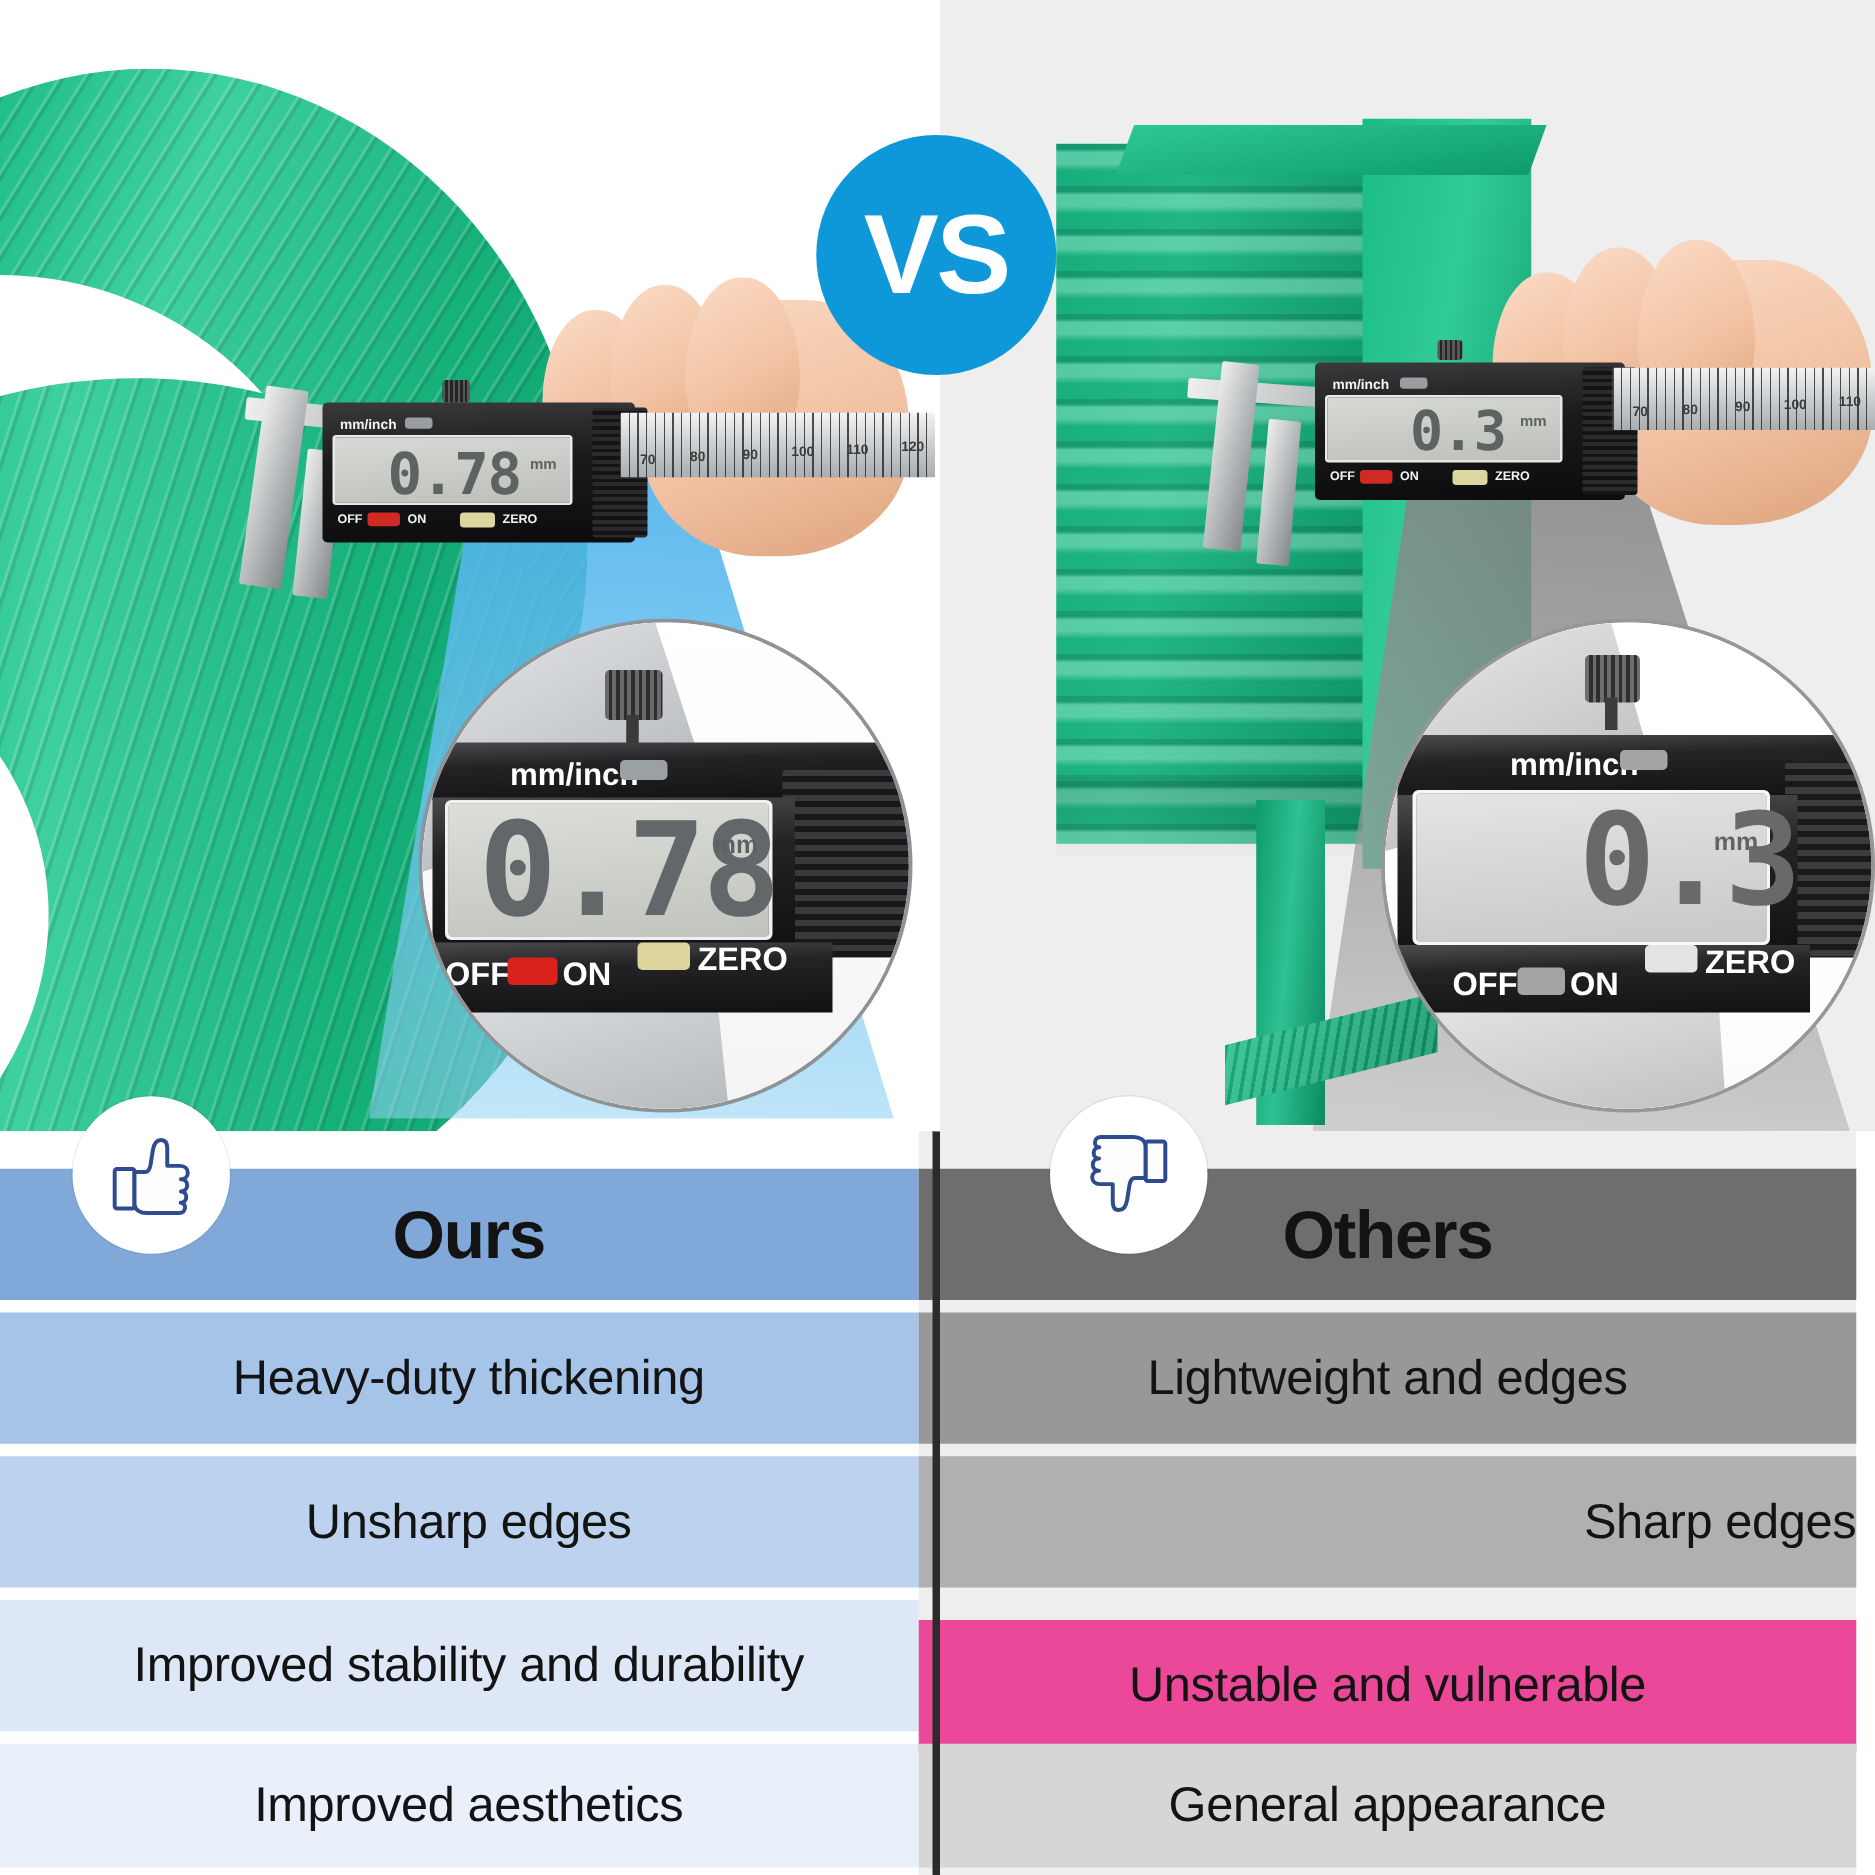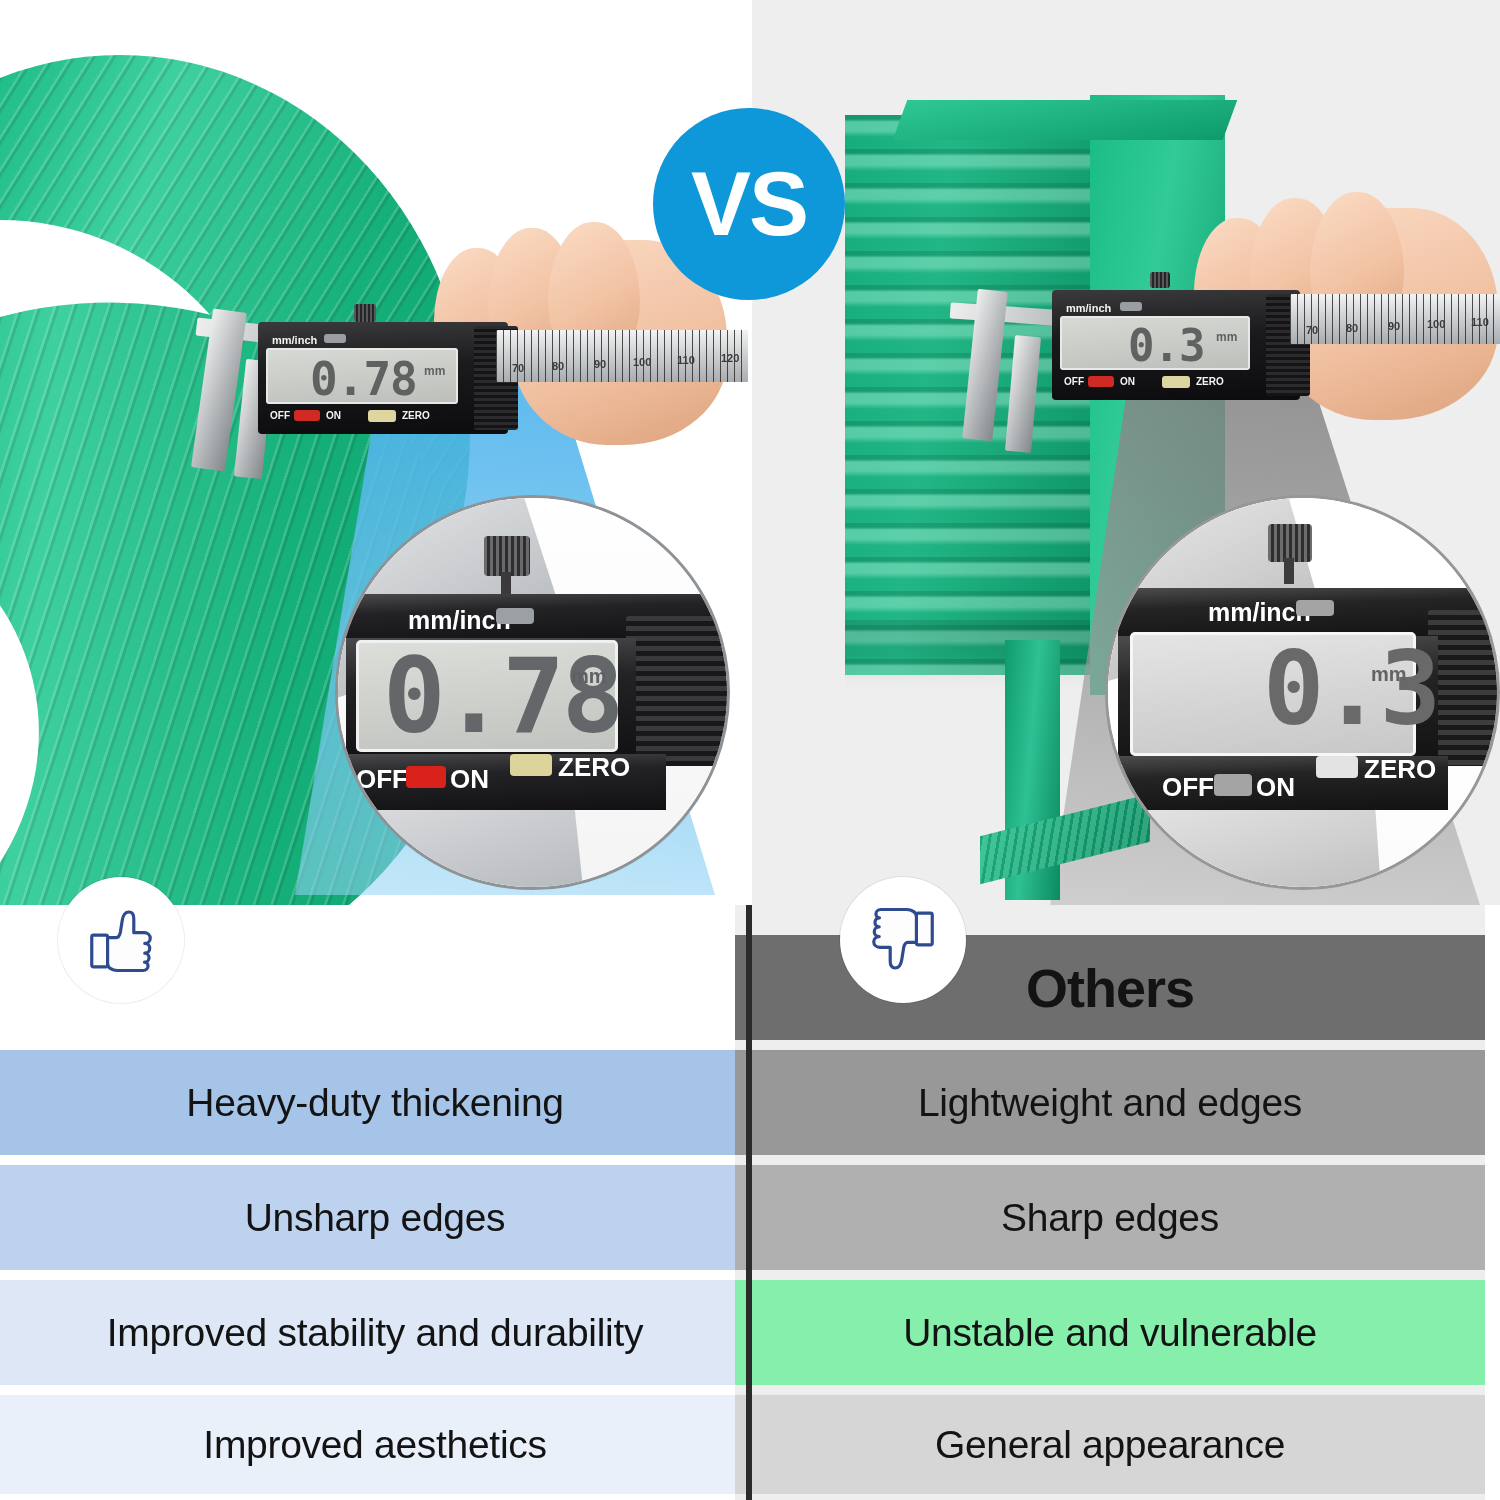--- a/index.html
+++ b/index.html
@@ -356,20 +356,23 @@
 
     <div class="vs-badge">
       <span class="vs-text">VS</span>
     </div>
   </div>
 
   <div class="table-band">
 
     <div class="col col-left">
 
+      <div class="row hdr-row" style="background:#80a9da;">
+        <span class="hdr-title">Ours</span>
+      </div>
       <div class="badge-circle">
         <svg width="78" height="78" viewBox="0 0 64 64">
           <g fill="#fdfdfd" stroke="#2e4b8f" stroke-width="2.6" stroke-linejoin="round" stroke-linecap="round">
             <rect x="8" y="28" width="13" height="26" rx="1.5"></rect>
             <path d="M21 30 L28 30 C30 30 31 28 31.5 25.5 L33 16 C33.6 12 35.5 9 38.5 9 C41 9 42.5 11 42.5 14.5 L42.5 26 L51 26 C54 26 56 28 56 30.5 C56 33 54 34.8 51.5 34.8 C54 34.8 55.6 36.5 55.6 38.8 C55.6 41 54 42.8 51.5 42.8 C53.6 42.8 55 44.4 55 46.5 C55 48.6 53.5 50.2 51.3 50.2 C53 50.2 54.2 51.6 54.2 53.4 C54.2 55.4 52.6 57 50.2 57 L29 57 C25 57 21 55 21 51 Z"></path>
           </g>
         </svg>
       </div>
 
       <div class="row data-row1" style="background:#a6c4e8;">
@@ -396,24 +399,24 @@
           <g fill="#fdfdfd" stroke="#2e4b8f" stroke-width="2.6" stroke-linejoin="round" stroke-linecap="round">
             <rect x="8" y="28" width="13" height="26" rx="1.5"></rect>
             <path d="M21 30 L28 30 C30 30 31 28 31.5 25.5 L33 16 C33.6 12 35.5 9 38.5 9 C41 9 42.5 11 42.5 14.5 L42.5 26 L51 26 C54 26 56 28 56 30.5 C56 33 54 34.8 51.5 34.8 C54 34.8 55.6 36.5 55.6 38.8 C55.6 41 54 42.8 51.5 42.8 C53.6 42.8 55 44.4 55 46.5 C55 48.6 53.5 50.2 51.3 50.2 C53 50.2 54.2 51.6 54.2 53.4 C54.2 55.4 52.6 57 50.2 57 L29 57 C25 57 21 55 21 51 Z"></path>
           </g>
         </svg>
       </div>
 
       <div class="row data-row1" style="background:#989898;">
         <span class="row-text">Lightweight and edges</span>
       </div>
-      <div class="row data-row2" style="background:#b0b0b0;">
+      <div class="row data-row2" style="background:#b0b0b0;justify-content:flex-end;">
         <span class="row-text">Sharp edges</span>
       </div>
-      <div class="row data-row3" style="background:#86efac;">
+      <div class="row data-row3" style="background:#ec4899;margin-top:16px;">
         <span class="row-text">Unstable and vulnerable</span>
       </div>
       <div class="row data-row4" style="background:#d6d6d6;">
         <span class="row-text">General appearance</span>
       </div>
     </div>
 
     <div class="table-divider"></div>
   </div>
 

